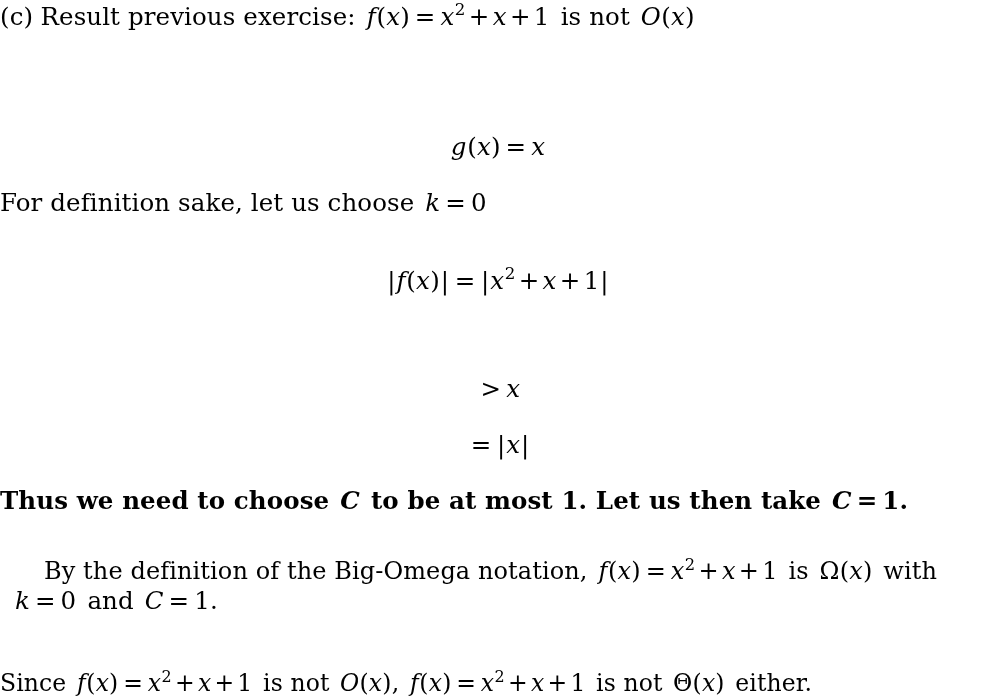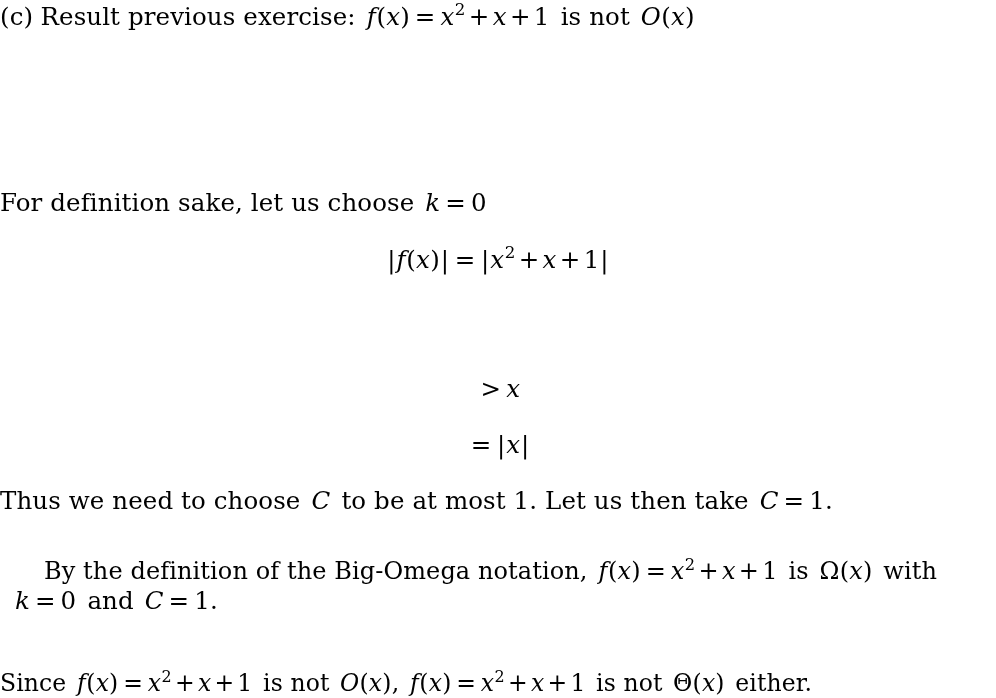--- a/index.html
+++ b/index.html
@@ -94,39 +94,42 @@
 </head>
 <body>
 
 <div class="page">
 
   <div class="line body" style="top:2px; left:0px;">
     <span>(c)</span><span class="sp"></span><span>Result previous exercise:</span><span class="spwide"></span><span class="math"><span class="fvar">f</span><span class="paren">(</span><span>x</span><span class="paren">)</span><span class="rel">=</span><span>x</span><sup class="exp">2</sup><span class="op">+</span><span>x</span><span class="op">+</span><span class="up">1</span></span><span class="spwide"></span><span class="word">is not</span><span class="spwide"></span><span class="math"><span>O</span><span class="paren">(</span><span>x</span><span class="paren">)</span></span>
   </div>
 
 
+  <div class="line centered" style="top:132px;">
+    <span class="math"><span class="fvar">g</span><span class="paren">(</span><span>x</span><span class="paren">)</span><span class="rel">=</span><span>x</span></span>
+  </div>
 
   <div class="line body" style="top:188px; left:0px;">
     <span>For definition sake, let us choose</span><span class="spwide"></span><span class="math"><span>k</span><span class="rel">=</span><span class="up">0</span></span>
   </div>
 
-  <div class="line centered" style="top:245px;">
+  <div class="line centered" style="top:266px;">
     <span class="math"><span class="bar">|</span><span class="fvar">f</span><span class="paren">(</span><span>x</span><span class="paren">)</span><span class="bar">|</span><span class="rel">=</span><span class="bar">|</span><span>x</span><sup class="exp">2</sup><span class="op">+</span><span>x</span><span class="op">+</span><span class="up">1</span><span class="bar">|</span></span>
   </div>
 
 
   <div class="line centered" style="top:374px;">
     <span class="math"><span class="rel">&gt;</span><span>x</span></span>
   </div>
 
   <div class="line centered" style="top:430px;">
     <span class="math"><span class="rel">=</span><span class="bar">|</span><span>x</span><span class="bar">|</span></span>
   </div>
 
-  <div class="line body" style="top:486px; left:0px;">
+  <div class="line body" style="top:486px; left:0px;font-weight:bold;">
     <span>Thus we need to choose</span><span class="spwide"></span><span class="math">C</span><span class="spwide"></span><span>to be at most 1. Let us then take</span><span class="spwide"></span><span class="math"><span>C</span><span class="rel">=</span><span class="up">1</span><span class="up">.</span></span>
   </div>
 
   <div class="line body" style="top:556px; left:16px; font-size:24px;margin-left:28px;">
     <span>By the definition of the Big-Omega notation,</span><span class="spwide"></span><span class="math"><span class="fvar">f</span><span class="paren">(</span><span>x</span><span class="paren">)</span><span class="rel">=</span><span>x</span><sup class="exp">2</sup><span class="op">+</span><span>x</span><span class="op">+</span><span class="up">1</span></span><span class="spwide"></span><span class="word">is</span><span class="spwide"></span><span class="math"><span class="greek">Ω</span><span class="paren">(</span><span>x</span><span class="paren">)</span></span><span class="spwide"></span><span class="word">with</span>
   </div>
 
   <div class="line body" style="top:586px; left:15px;">
     <span class="math"><span>k</span><span class="rel">=</span><span class="up">0</span></span><span class="spwide"></span><span class="word">and</span><span class="spwide"></span><span class="math"><span>C</span><span class="rel">=</span><span class="up">1</span><span class="up">.</span></span>
   </div>

